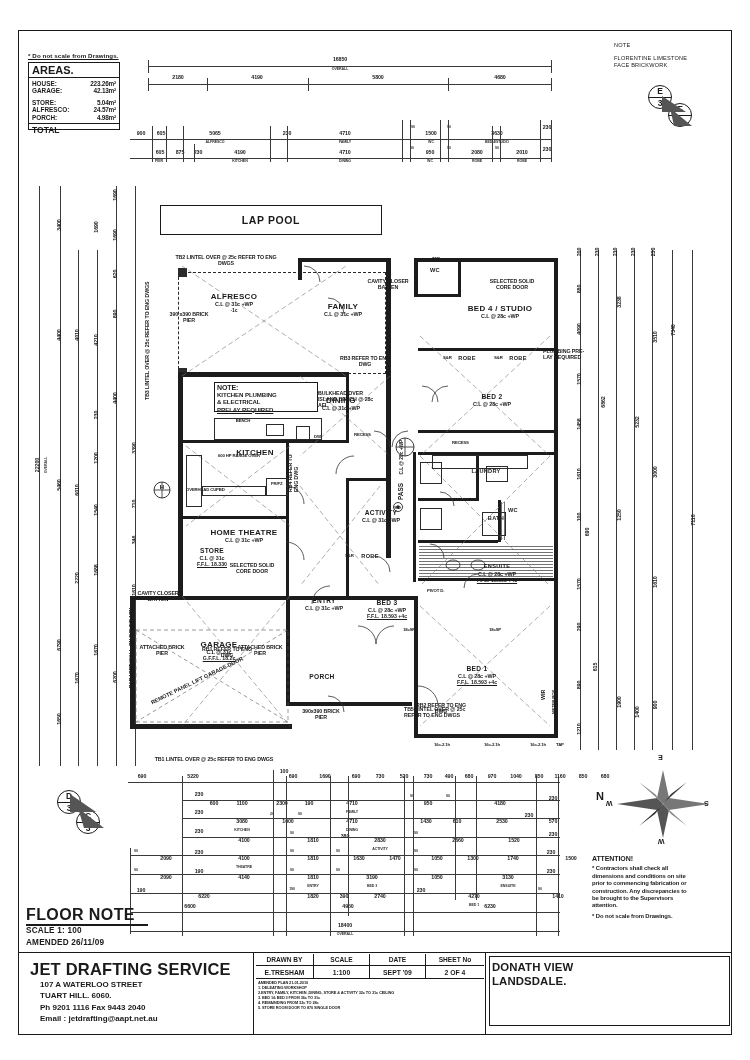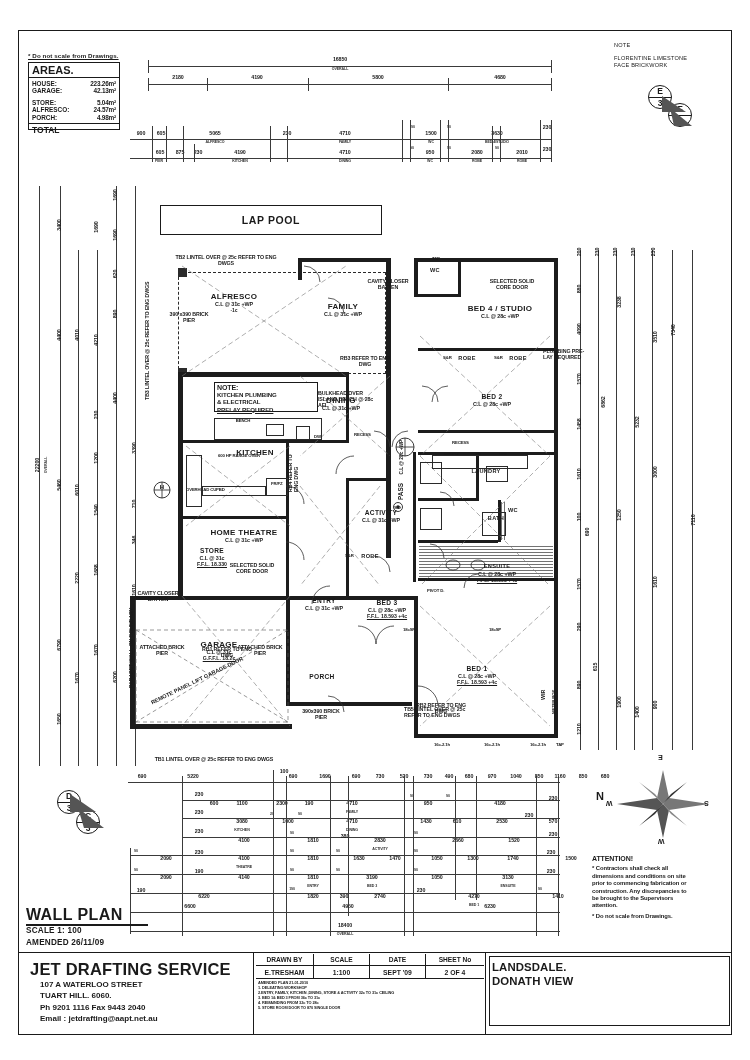--- a/index.html
+++ b/index.html
@@ -794,21 +794,21 @@
     <div class="hd">ATTENTION!</div>
     <div class="li">* Contractors shall check all</div>
     <div class="li">dimensions and conditions on site</div>
     <div class="li">prior to commencing fabrication or</div>
     <div class="li">construction. Any discrepancies to</div>
     <div class="li">be brought to the Supervisors</div>
     <div class="li">attention.</div>
     <div class="li" style="margin-top:3px;">* Do not scale from Drawings.</div>
   </div>
 
-  <div class="fp-title">WALL PLAN</div>
+  <div class="fp-title">FLOOR NOTE</div>
   <div class="fp-rule"></div>
   <div class="fp-scale">SCALE 1: 100</div>
   <div class="fp-amend">AMENDED 26/11/09</div>
 
   <div class="tb-outer"></div>
   <div class="tb-left"></div>
   <div class="tb-mid"></div>
   <div class="tb-right"></div>
 
   <div class="firm">JET DRAFTING SERVICE</div>
@@ -834,17 +834,17 @@
     <div>AMENDED   PLAN 21-01-2010</div>
     <div>1. DELEATING WORKSHOP</div>
     <div>2.ENTRY, FAMILY, KITCHEN ,DINING, STORE &amp; ACTIVITY 32c TO 31c CEILING</div>
     <div>3. BED 1&amp; BED 3 FROM  36c TO 31c</div>
     <div>4. REMAINDING  FROM 32c TO 28c</div>
     <div>5. STORE ROOM DOOR TO 870 SINGLE DOOR</div>
   </div>
 
   <div class="proj-box"></div>
   <div class="proj">
+    <div>DONATH VIEW</div>
     <div>LANDSDALE.</div>
-    <div>DONATH VIEW</div>
   </div>
 
 </div>
 
 </body></html>

